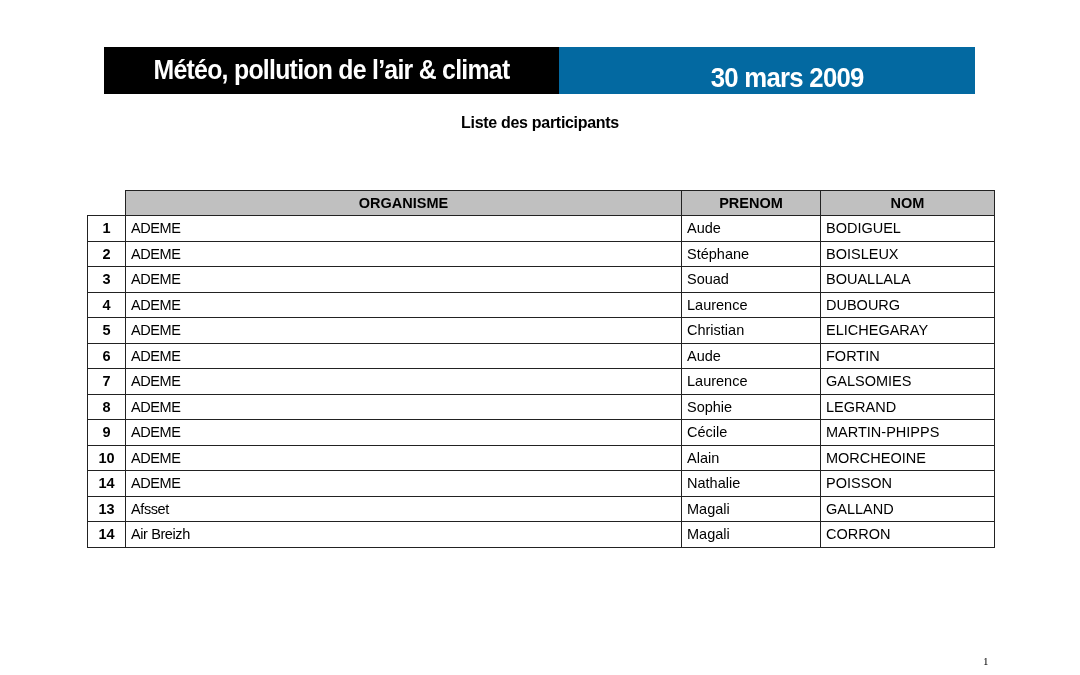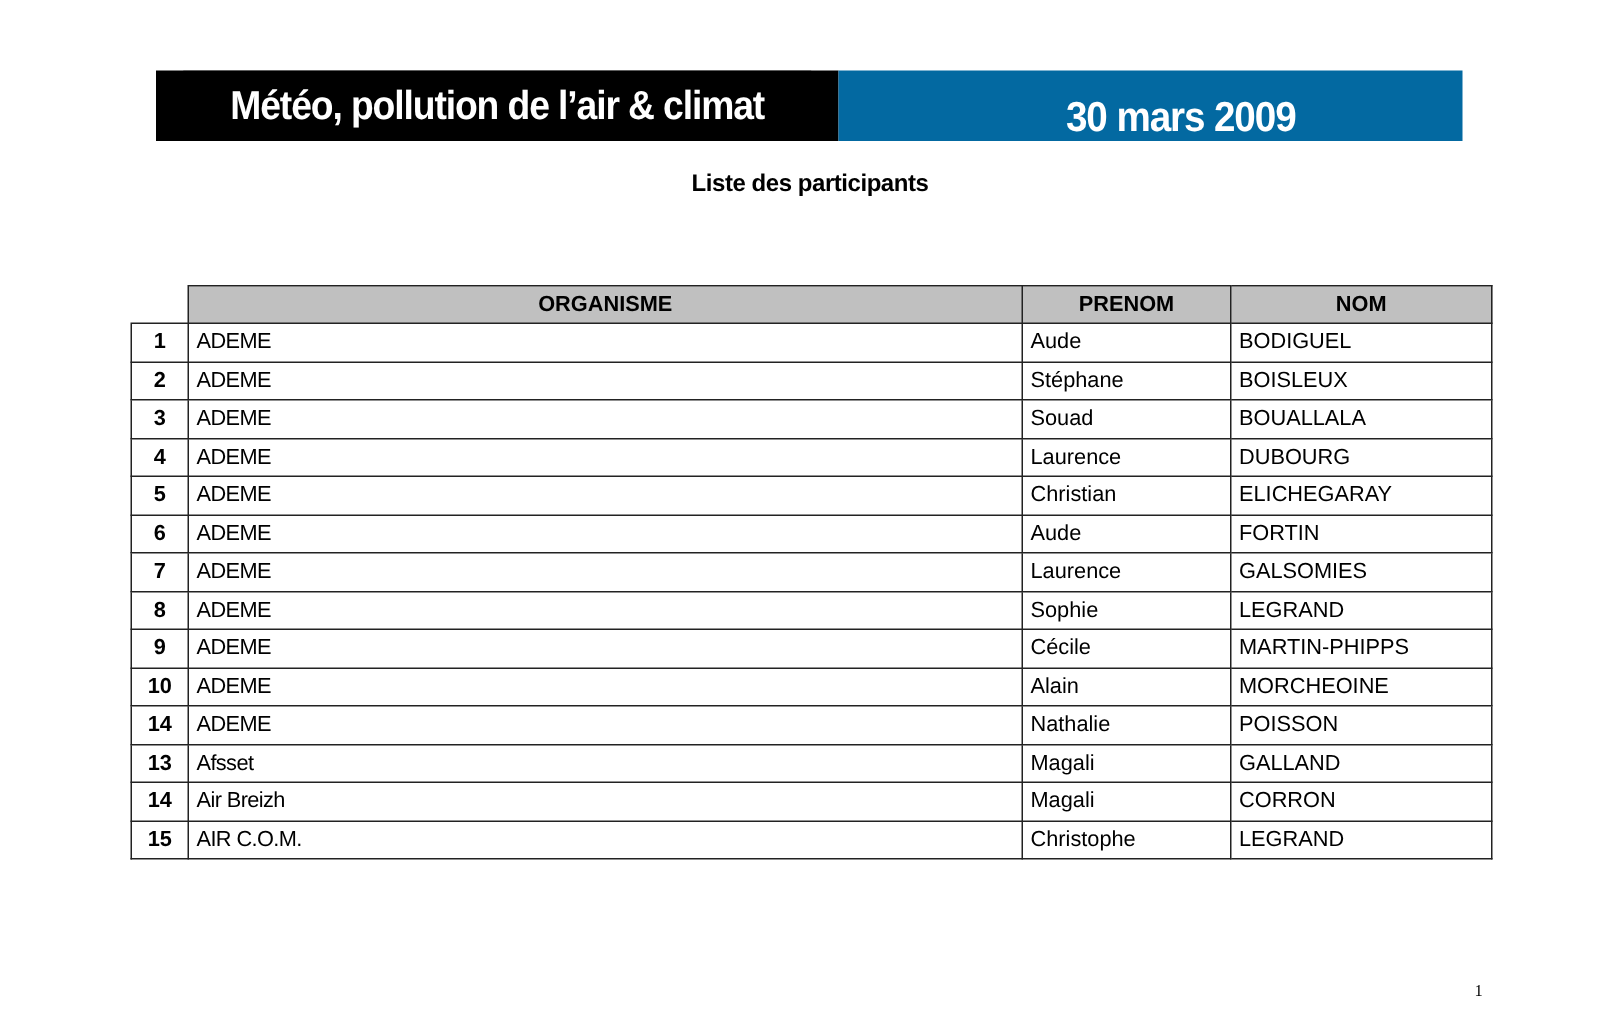--- a/index.html
+++ b/index.html
@@ -115,22 +115,16 @@
         <td class="org">Afsset</td>
         <td class="pre">Magali</td>
         <td class="nom">GALLAND</td>
       </tr>
       <tr>
         <td class="num">14</td>
         <td class="org">Air Breizh</td>
         <td class="pre">Magali</td>
         <td class="nom">CORRON</td>
       </tr>
-      <tr>
-        <td class="num">15</td>
-        <td class="org">AIR C.O.M.</td>
-        <td class="pre">Christophe</td>
-        <td class="nom">LEGRAND</td>
-      </tr>
     </tbody>
 </table>
 
 <div class="page-number">1</div>
 
 </body></html>

